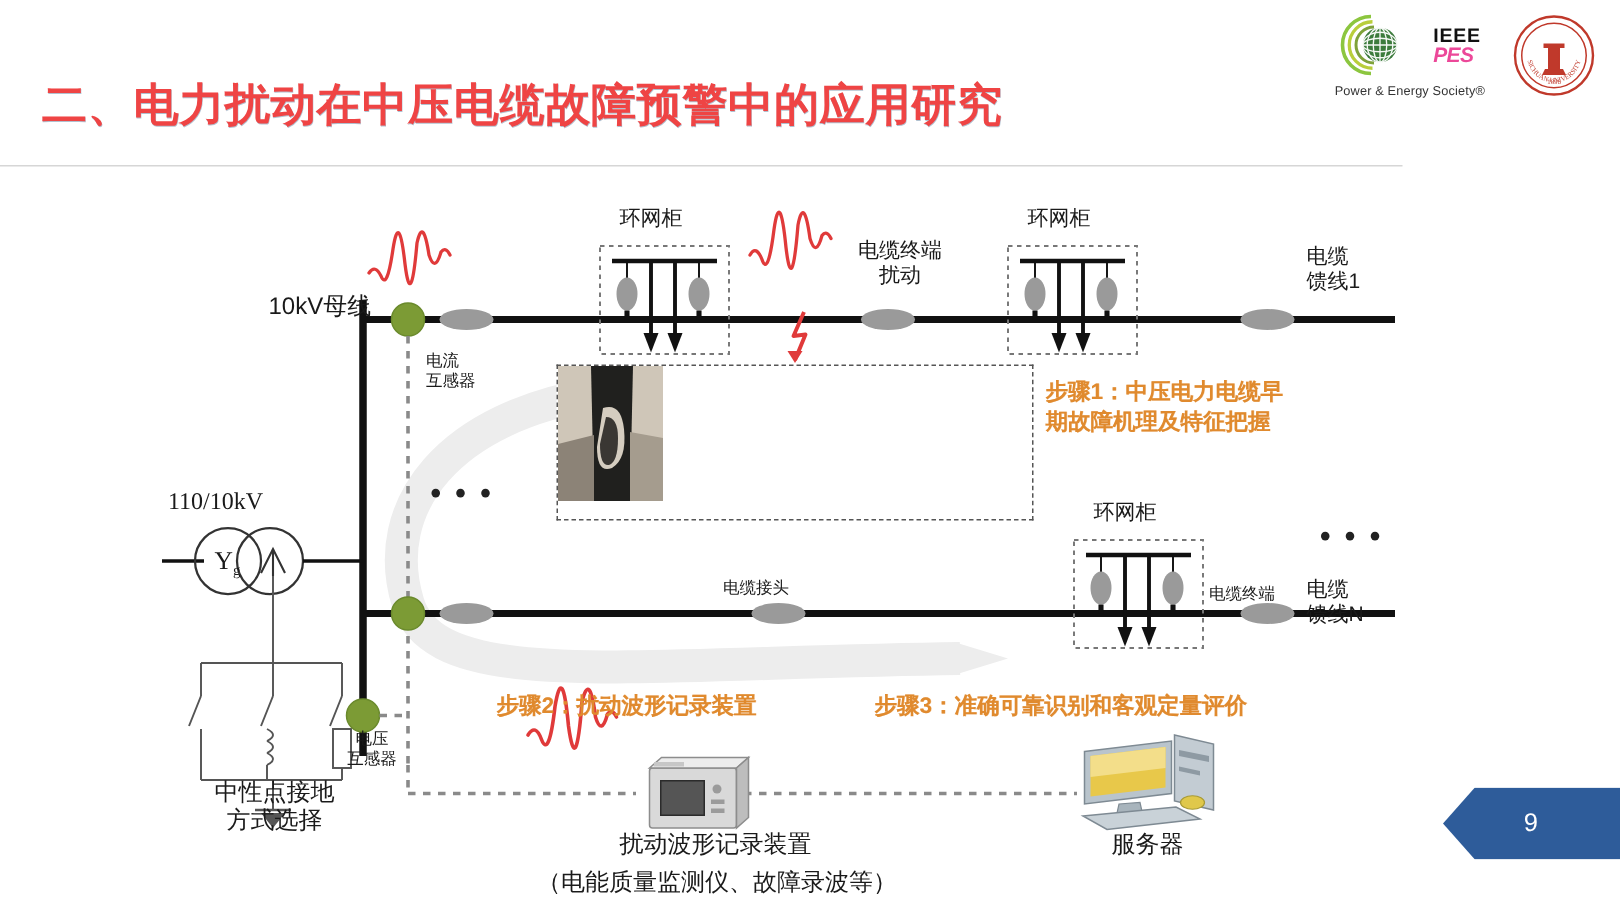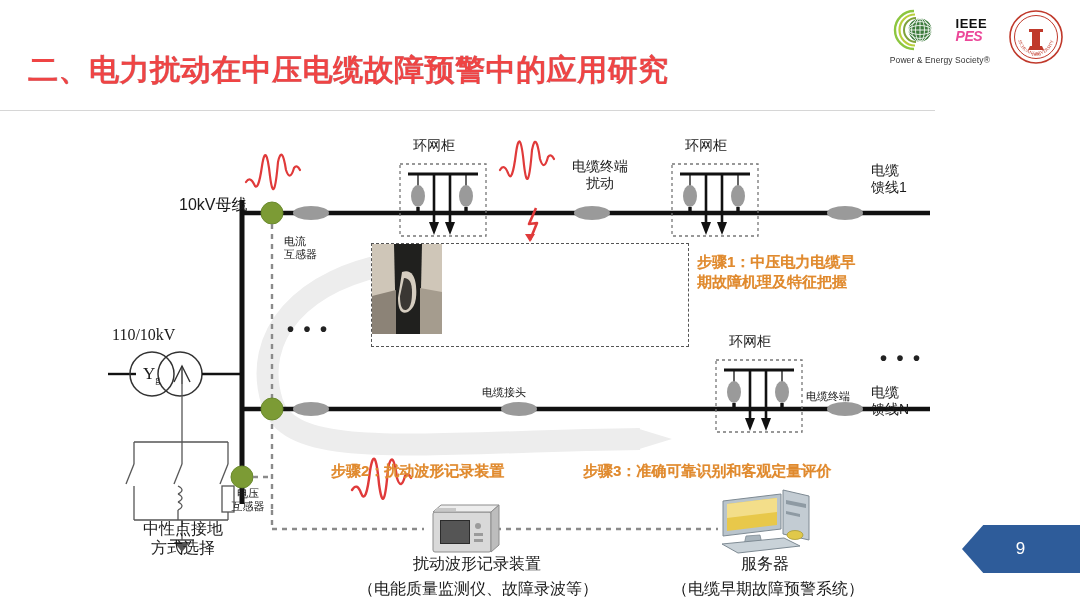--- a/index.html
+++ b/index.html
@@ -385,16 +385,15 @@
 
     <div class="step" style="left:697px; top:140px;">步骤1：中压电力电缆早
 期故障机理及特征把握</div>
     <div class="step" style="left:331px; top:349px;">步骤2：扰动波形记录装置</div>
     <div class="step" style="left:583px; top:349px;">步骤3：准确可靠识别和客观定量评价</div>
 
     <div class="lbl lbl-lg lbl-center" style="left:352px; top:443px; width:250px;">扰动波形记录装置</div>
     <div class="lbl lbl-lg lbl-center" style="left:337px; top:468px; width:282px;">（电能质量监测仪、故障录波等）</div>
 
     <div class="lbl lbl-lg lbl-center" style="left:690px; top:443px; width:150px;">服务器</div>
-    <div class="lbl lbl-lg lbl-center" style="left:643px; top:468px; width:250px;">（电缆早期故障预警系统）</div>
 
   </div>
 </div>
 
 </body></html>

